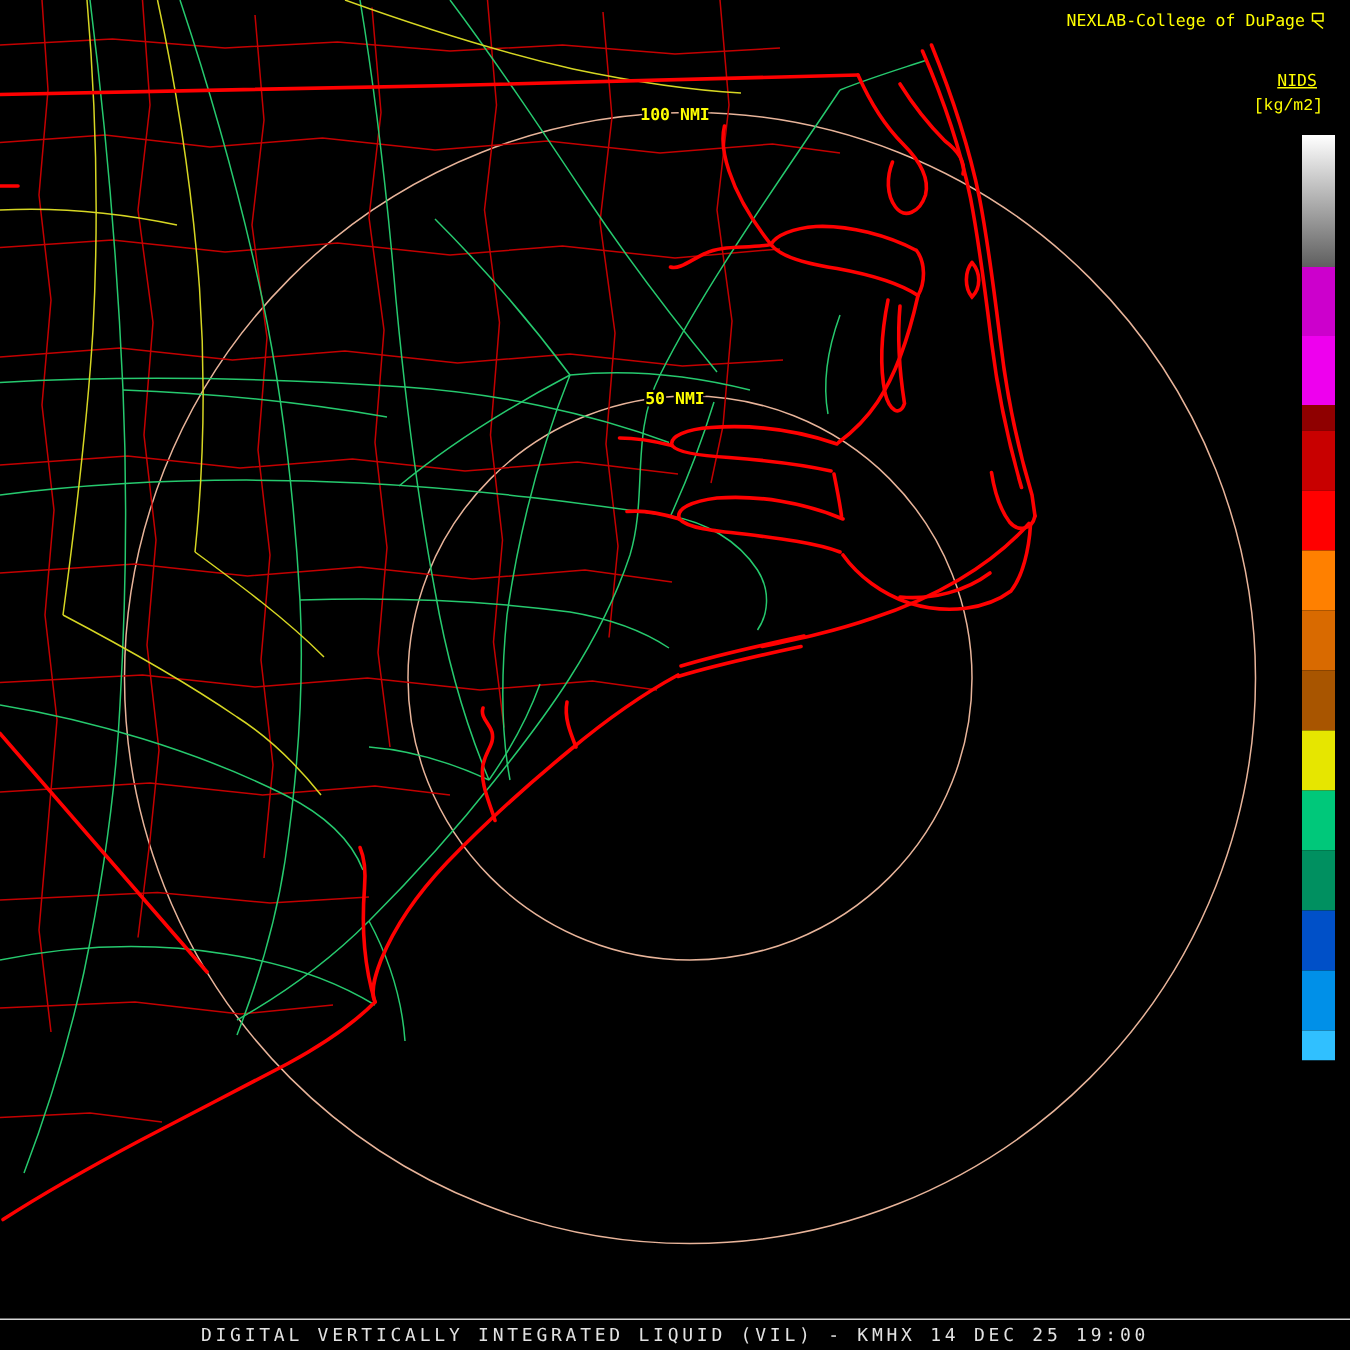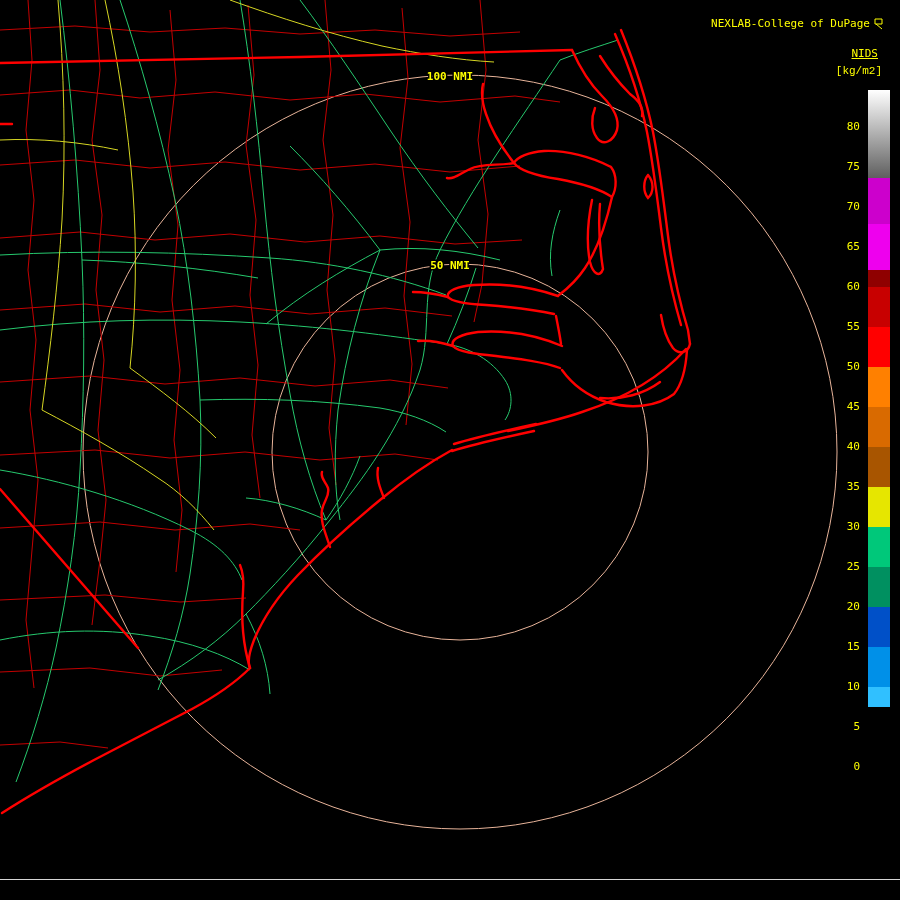--- a/index.html
+++ b/index.html
@@ -1,20 +1,20 @@
 <!DOCTYPE html>
 <html><head>
 <meta charset="utf-8">
 <style>
   html,body{margin:0;padding:0;background:#000;}
   #stage{position:relative;width:900px;height:900px;background:#000;overflow:hidden;
          font-family:"DejaVu Sans Mono",monospace;}
   #map-svg{position:absolute;top:0;left:0;}
   .hdr{position:absolute;color:#ffff00;font-size:11px;white-space:nowrap;}
-  #title-row{top:17px;right:16px;display:flex;align-items:center;gap:4px;}
+  #title-row{top:7px;right:16px;display:flex;align-items:center;gap:4px;}
   #nids-label{top:47px;right:22px;text-decoration:underline;}
   #units-label{top:65px;right:18px;font-family:Liberation Mono, monospace;}
   #colorbar{position:absolute;top:90px;right:10px;width:22px;height:700px;
             display:flex;flex-direction:column;}
   #cb-ticks{position:absolute;top:107px;right:40px;width:34px;text-align:right;}
   .cb-tick{height:40px;line-height:40px;color:#ffff00;font-size:11px;}
   #footer-line{position:absolute;left:0;top:879px;width:900px;height:1px;background:#d6d6d6;}
   #caption{position:absolute;top:883px;left:0;width:900px;text-align:center;
            color:#e2e2e2;font-size:12px;letter-spacing:2.5px;white-space:nowrap;}
   svg text{font-family:"DejaVu Sans Mono",monospace;}
@@ -128,53 +128,35 @@
 
   <div id="title-row" class="hdr">
     <span>NEXLAB-College of DuPage</span>
     <svg width="10" height="12">
       <path d="M1,1 h7 v5 h-7 z M2,6 l6,5" stroke="#ffff00" fill="none" stroke-width="1"></path>
     </svg>
   </div>
   <div id="nids-label" class="hdr">NIDS</div>
   <div id="units-label" class="hdr">[kg/m2]</div>
 
-  <div id="cb-ticks">
-      <div class="cb-tick">80</div>
-      <div class="cb-tick">75</div>
-      <div class="cb-tick">70</div>
-      <div class="cb-tick">65</div>
-      <div class="cb-tick">60</div>
-      <div class="cb-tick">55</div>
-      <div class="cb-tick">50</div>
-      <div class="cb-tick">45</div>
-      <div class="cb-tick">40</div>
-      <div class="cb-tick">35</div>
-      <div class="cb-tick">30</div>
-      <div class="cb-tick">25</div>
-      <div class="cb-tick">20</div>
-      <div class="cb-tick">15</div>
-      <div class="cb-tick">10</div>
-      <div class="cb-tick">5</div>
-      <div class="cb-tick">0</div>
-    </div>
   <div id="colorbar">
       <div style="height: 88px; background: linear-gradient(rgb(255, 255, 255), rgb(95, 95, 95));"></div>
       <div style="height: 46px; background: rgb(204, 0, 204);"></div>
       <div style="height: 46px; background: rgb(238, 0, 238);"></div>
       <div style="height: 17px; background: rgb(143, 0, 0);"></div>
       <div style="height: 40px; background: rgb(200, 0, 0);"></div>
       <div style="height: 40px; background: rgb(255, 0, 0);"></div>
       <div style="height: 40px; background: rgb(255, 128, 0);"></div>
       <div style="height: 40px; background: rgb(217, 106, 0);"></div>
       <div style="height: 40px; background: rgb(168, 85, 0);"></div>
       <div style="height: 40px; background: rgb(230, 230, 0);"></div>
       <div style="height: 40px; background: rgb(0, 200, 122);"></div>
       <div style="height: 40px; background: rgb(0, 144, 96);"></div>
       <div style="height: 40px; background: rgb(0, 80, 200);"></div>
       <div style="height: 40px; background: rgb(0, 144, 232);"></div>
       <div style="height: 20px; background: rgb(48, 192, 255);"></div>
       <div style="height: 83px; background: rgb(0, 0, 0);"></div>
     </div>
 
   <div id="footer-line"></div>
+  <div id="caption">DIGITAL VERTICALLY INTEGRATED LIQUID (VIL) - KMHX 14 DEC 25 19:00</div>
 
 </div>
 
 </body></html>

